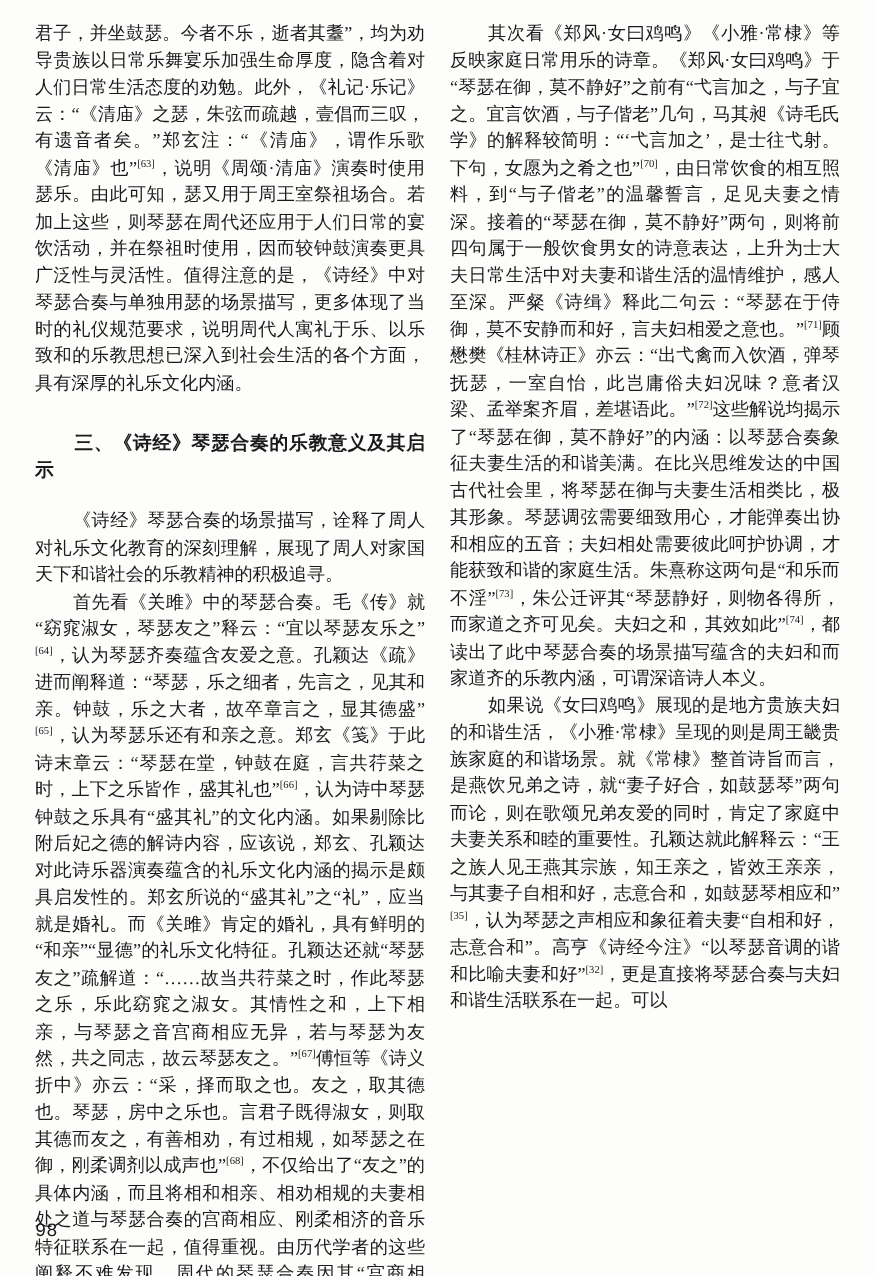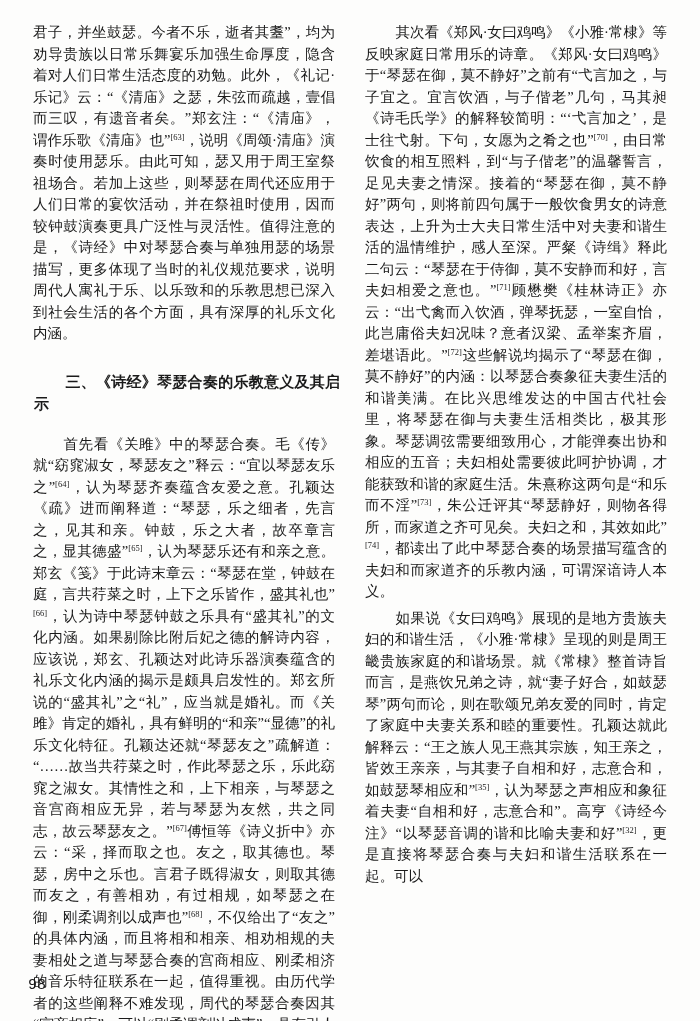--- a/index.html
+++ b/index.html
@@ -24,32 +24,32 @@
   }
   .column {
     width: 312px;
     flex: 0 0 312px;
     font-size: 14.5px;
     line-height: 21.5px;
     text-align: justify;
     text-justify: inter-character;
   }
   .para {
-    margin: 5px;
+    margin: 0;
     text-indent: 2.1em;
   }
   .para.continued {
     text-indent: 0;
   }
   .para.heading {
     font-family: "Liberation Sans", "DejaVu Sans", sans-serif;
     font-weight: 700;
     font-size: 15px;
     line-height: 22px;
-    margin: 26px 0 19px 6px;
+    margin: 26px 0 19px 0;
     text-indent: 2.1em;
     text-align: justify;
   }
   sup.ref {
     font-size: 8.5px;
     line-height: 0;
     vertical-align: 5.5px;
     letter-spacing: 0;
   }
   .page-number {
@@ -62,20 +62,21 @@
   }
 </style>
 </head>
 <body>
 
 <div class="page">
   <div class="columns">
     <div class="column">
         <p class="para continued">君子，并坐鼓瑟。今者不乐，逝者其耋”，均为劝导贵族以日常乐舞宴乐加强生命厚度，隐含着对人们日常生活态度的劝勉。此外，《礼记·乐记》云：“《清庙》之瑟，朱弦而疏越，壹倡而三叹，有遗音者矣。”郑玄注：“《清庙》，谓作乐歌《清庙》也”<sup class="ref">[63]</sup>，说明《周颂·清庙》演奏时使用瑟乐。由此可知，瑟又用于周王室祭祖场合。若加上这些，则琴瑟在周代还应用于人们日常的宴饮活动，并在祭祖时使用，因而较钟鼓演奏更具广泛性与灵活性。值得注意的是，《诗经》中对琴瑟合奏与单独用瑟的场景描写，更多体现了当时的礼仪规范要求，说明周代人寓礼于乐、以乐致和的乐教思想已深入到社会生活的各个方面，具有深厚的礼乐文化内涵。</p>
         <h3 class="para heading">三、《诗经》琴瑟合奏的乐教意义及其启示</h3>
+        <p class="para body">《诗经》琴瑟合奏的场景描写，诠释了周人对礼乐文化教育的深刻理解，展现了周人对家国天下和谐社会的乐教精神的积极追寻。</p>
         <p class="para body">首先看《关雎》中的琴瑟合奏。毛《传》就“窈窕淑女，琴瑟友之”释云：“宜以琴瑟友乐之”<sup class="ref">[64]</sup>，认为琴瑟齐奏蕴含友爱之意。孔颖达《疏》进而阐释道：“琴瑟，乐之细者，先言之，见其和亲。钟鼓，乐之大者，故卒章言之，显其德盛”<sup class="ref">[65]</sup>，认为琴瑟乐还有和亲之意。郑玄《笺》于此诗末章云：“琴瑟在堂，钟鼓在庭，言共荇菜之时，上下之乐皆作，盛其礼也”<sup class="ref">[66]</sup>，认为诗中琴瑟钟鼓之乐具有“盛其礼”的文化内涵。如果剔除比附后妃之德的解诗内容，应该说，郑玄、孔颖达对此诗乐器演奏蕴含的礼乐文化内涵的揭示是颇具启发性的。郑玄所说的“盛其礼”之“礼”，应当就是婚礼。而《关雎》肯定的婚礼，具有鲜明的“和亲”“显德”的礼乐文化特征。孔颖达还就“琴瑟友之”疏解道：“……故当共荇菜之时，作此琴瑟之乐，乐此窈窕之淑女。其情性之和，上下相亲，与琴瑟之音宫商相应无异，若与琴瑟为友然，共之同志，故云琴瑟友之。”<sup class="ref">[67]</sup>傅恒等《诗义折中》亦云：“采，择而取之也。友之，取其德也。琴瑟，房中之乐也。言君子既得淑女，则取其德而友之，有善相劝，有过相规，如琴瑟之在御，刚柔调剂以成声也”<sup class="ref">[68]</sup>，不仅给出了“友之”的具体内涵，而且将相和相亲、相劝相规的夫妻相处之道与琴瑟合奏的宫商相应、刚柔相济的音乐特征联系在一起，值得重视。由历代学者的这些阐释不难发现，周代的琴瑟合奏因其“宫商相应”，可以“刚柔调剂以成声”，具有引人平和向善</p>
       </div>
     <div class="column">
         <p class="para body">其次看《郑风·女曰鸡鸣》《小雅·常棣》等反映家庭日常用乐的诗章。《郑风·女曰鸡鸣》于“琴瑟在御，莫不静好”之前有“弋言加之，与子宜之。宜言饮酒，与子偕老”几句，马其昶《诗毛氏学》的解释较简明：“‘弋言加之’，是士往弋射。下句，女愿为之肴之也”<sup class="ref">[70]</sup>，由日常饮食的相互照料，到“与子偕老”的温馨誓言，足见夫妻之情深。接着的“琴瑟在御，莫不静好”两句，则将前四句属于一般饮食男女的诗意表达，上升为士大夫日常生活中对夫妻和谐生活的温情维护，感人至深。严粲《诗缉》释此二句云：“琴瑟在于侍御，莫不安静而和好，言夫妇相爱之意也。”<sup class="ref">[71]</sup>顾懋樊《桂林诗正》亦云：“出弋禽而入饮酒，弹琴抚瑟，一室自怡，此岂庸俗夫妇况味？意者汉梁、孟举案齐眉，差堪语此。”<sup class="ref">[72]</sup>这些解说均揭示了“琴瑟在御，莫不静好”的内涵：以琴瑟合奏象征夫妻生活的和谐美满。在比兴思维发达的中国古代社会里，将琴瑟在御与夫妻生活相类比，极其形象。琴瑟调弦需要细致用心，才能弹奏出协和相应的五音；夫妇相处需要彼此呵护协调，才能获致和谐的家庭生活。朱熹称这两句是“和乐而不淫”<sup class="ref">[73]</sup>，朱公迁评其“琴瑟静好，则物各得所，而家道之齐可见矣。夫妇之和，其效如此”<sup class="ref">[74]</sup>，都读出了此中琴瑟合奏的场景描写蕴含的夫妇和而家道齐的乐教内涵，可谓深谙诗人本义。</p>
         <p class="para body">如果说《女曰鸡鸣》展现的是地方贵族夫妇的和谐生活，《小雅·常棣》呈现的则是周王畿贵族家庭的和谐场景。就《常棣》整首诗旨而言，是燕饮兄弟之诗，就“妻子好合，如鼓瑟琴”两句而论，则在歌颂兄弟友爱的同时，肯定了家庭中夫妻关系和睦的重要性。孔颖达就此解释云：“王之族人见王燕其宗族，知王亲之，皆效王亲亲，与其妻子自相和好，志意合和，如鼓瑟琴相应和”<sup class="ref">[35]</sup>，认为琴瑟之声相应和象征着夫妻“自相和好，志意合和”。高亨《诗经今注》“以琴瑟音调的谐和比喻夫妻和好”<sup class="ref">[32]</sup>，更是直接将琴瑟合奏与夫妇和谐生活联系在一起。可以</p>
       </div>
   </div>
   <div class="page-number">98</div>
 </div>
 

